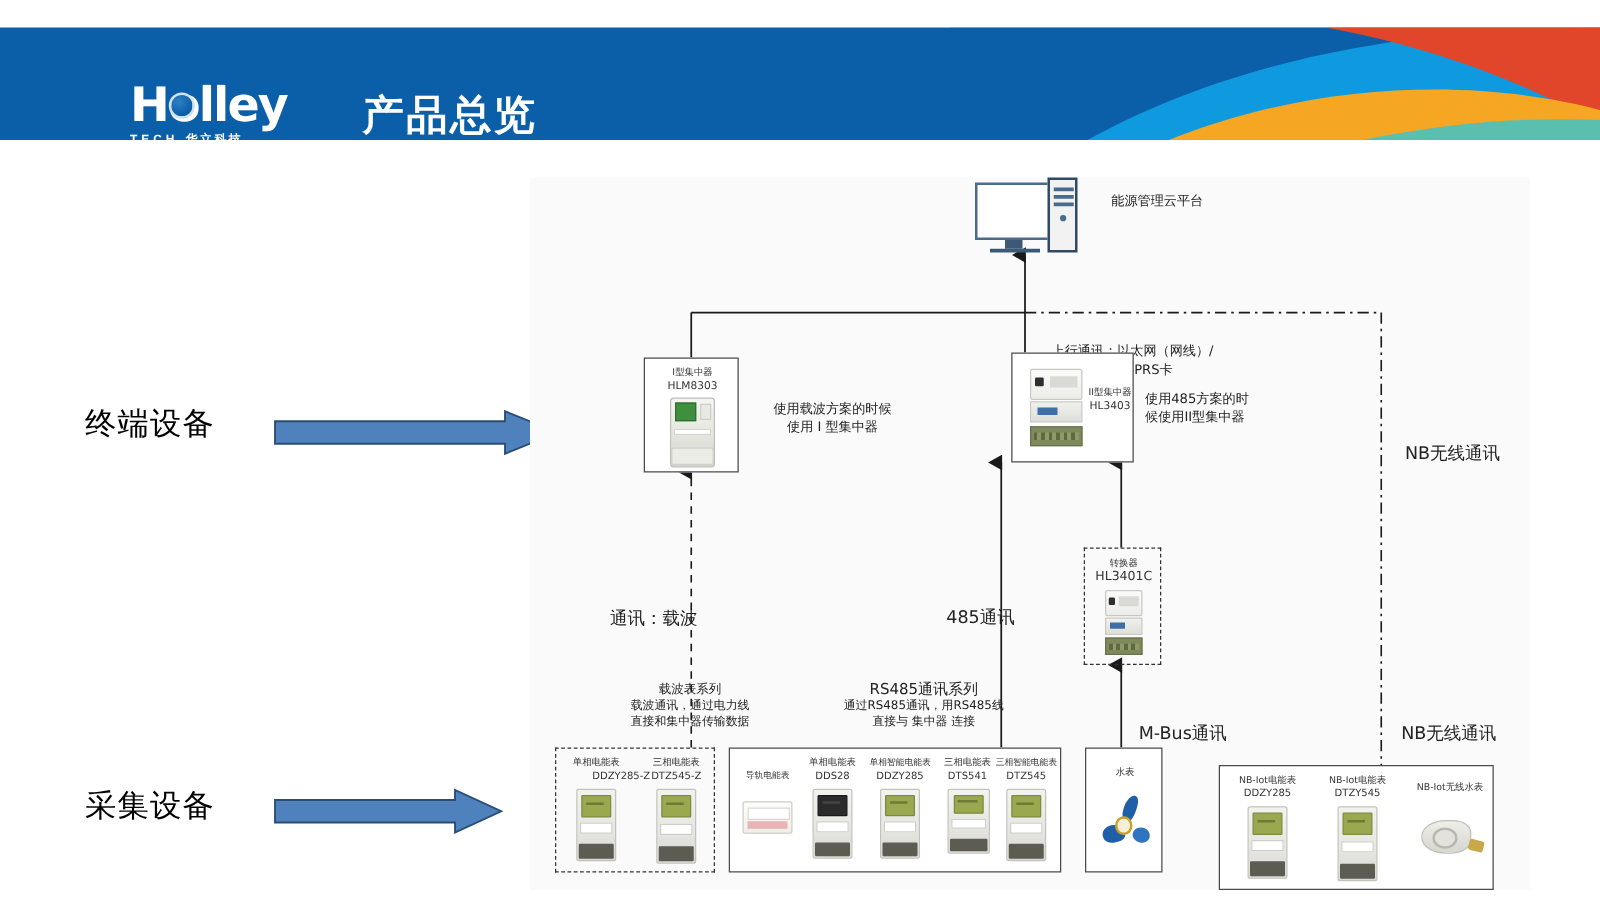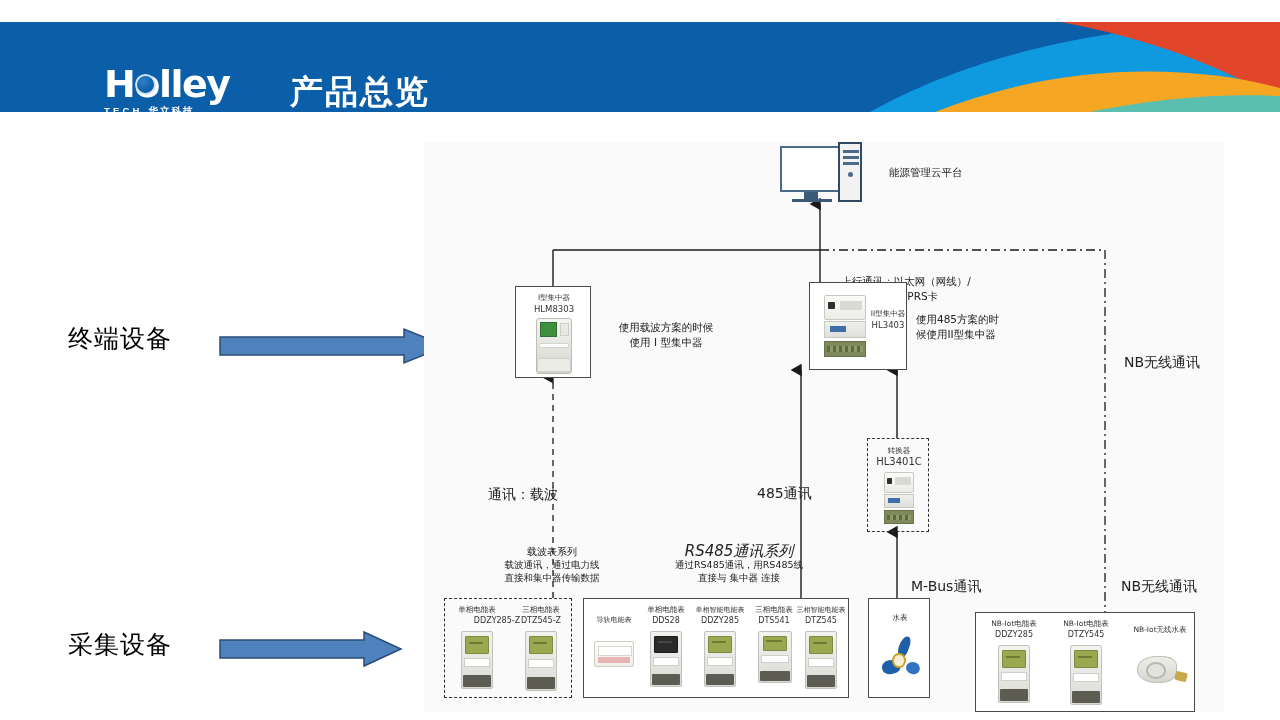--- a/index.html
+++ b/index.html
@@ -336,21 +336,21 @@
     <div class="monitor"></div>
     <div class="stand"></div>
     <div class="foot"></div>
     <div class="tower">
       <div class="slot" style="top:6px;"></div>
       <div class="slot" style="top:12px;"></div>
       <div class="slot" style="top:18px;"></div>
       <div class="dot"></div>
     </div>
   </div>
-  <div class="note" style="left:452px; top:23px;padding-left:13px;">能源管理云平台</div>
+  <div class="note" style="left:452px; top:12px;padding-left:13px;">能源管理云平台</div>
 
   <div class="note note-c" style="left:402px; top:108px; width:160px;margin-top:24px;">
     <div>上行通讯：以太网（网线）/</div>
     <div>4G或GPRS卡</div>
   </div>
 
   <div class="box" style="left:91px; top:144px; width:76px; height:92px;">
     <div class="cap" style="left:0; top:6px; width:76px;">I型集中器</div>
     <div class="cap" style="left:0; top:17px; width:76px; font-size:8.5px;">HLM8303</div>
     <div class="concent1" style="left:20px; top:31px; width:36px; height:56px;">
@@ -415,21 +415,21 @@
     <div class="cap" style="left:66px; top:17px; width:60px; font-size:8px;">DTZ545-Z</div>
     <div class="meter" style="left:80px; top:32px; width:32px; height:60px;">
       <div class="body"></div>
         <div class="lcd"></div>
         <div class="mid"></div>
         <div class="term"></div>
     </div>
   </div>
 
   <div class="grouplbl" style="left:190px; top:403px; width:250px;">
-    <div style="font-size:15px;font-style:italic;">RS485通讯系列</div>
+    <div style="font-size:12px;">RS485通讯系列</div>
     <div>通过RS485通讯，用RS485线</div>
     <div>直接与 集中器 连接</div>
   </div>
 
   <div class="box" style="left:159px; top:456px; width:266px; height:100px;">
     <div class="cap" style="left:2px; top:16px; width:56px; font-size:7px;">导轨电能表</div>
     <div class="rail" style="left:10px; top:42px; width:40px; height:26px;"></div>
 
     <div class="cap" style="left:56px; top:6px; width:52px;">单相电能表</div>
     <div class="cap" style="left:56px; top:17px; width:52px; font-size:8px;">DDS28</div>

